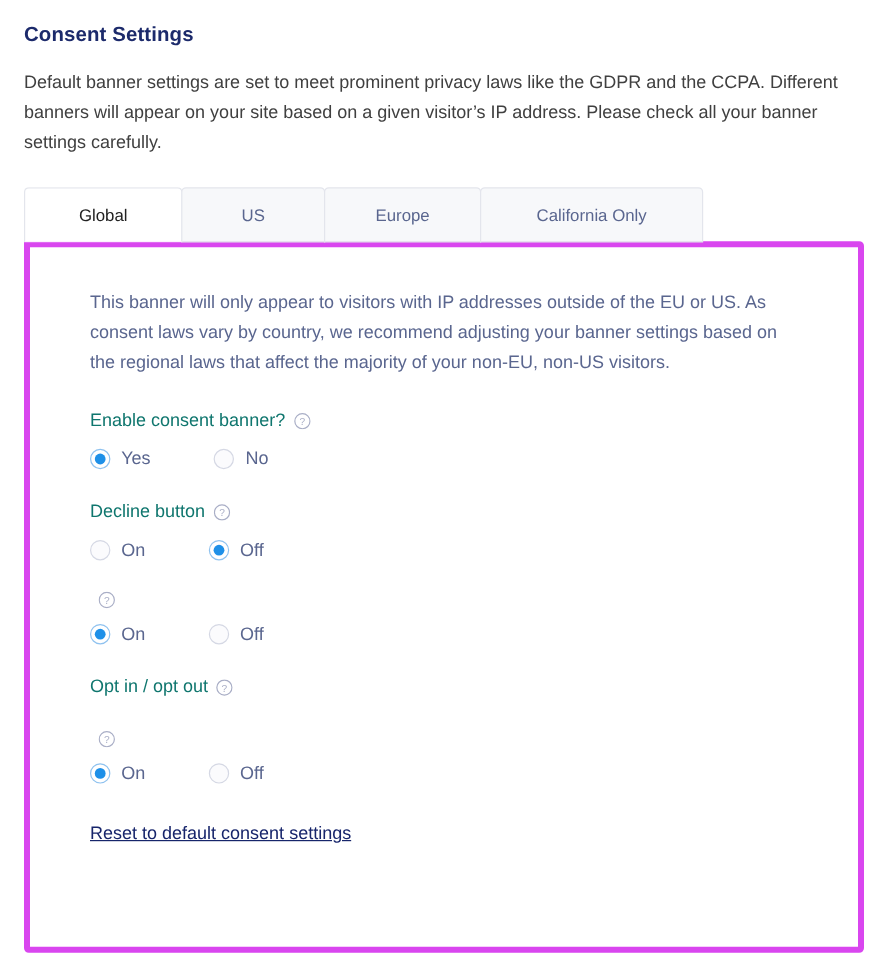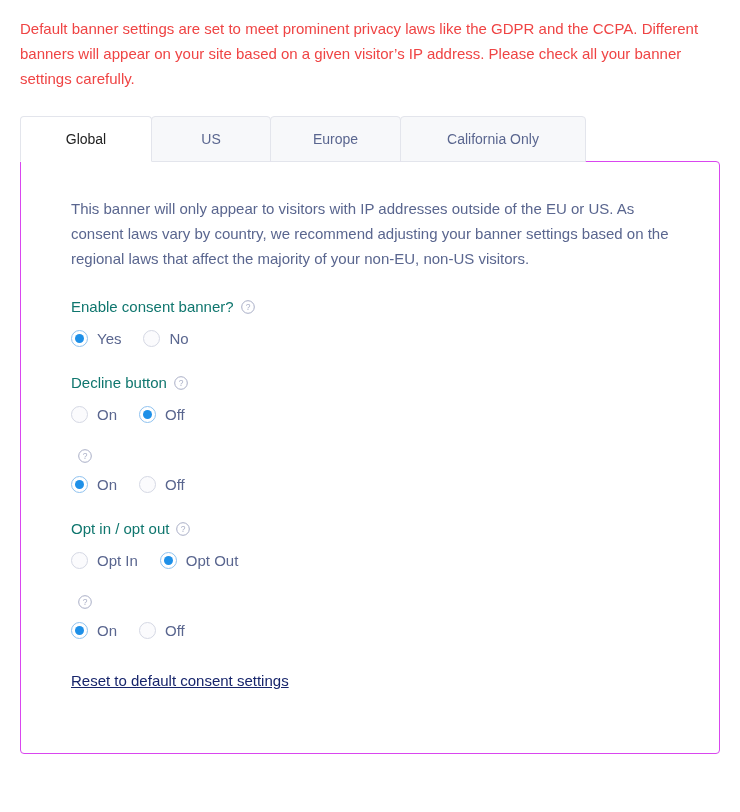--- a/index.html
+++ b/index.html
@@ -32,21 +32,21 @@
     color: #1c2a6b;
     letter-spacing: 0.1px;
     line-height: 22px;
   }
 
   .page-desc {
     margin: 0;
     padding-top: 16px;
     font-size: 15px;
     line-height: 25px;
-    color: #ef4444;
+    color: #404040;
     max-width: 700px;
   }
 
   
   .tabs-wrap {
     margin-top: 25px;
     position: relative;
     height: 46px;
   }
   .tabs {
@@ -87,21 +87,21 @@
   .tab-eu       { width: 131px; }
 
   
   .panel {
     box-sizing: border-box;
     position: relative;
     margin-top: -1px;
     width: 700px;
     height: 593px;
     background: #ffffff;
-    border: 1px solid #d946ef;
+    border: 5px solid #d946ef;
     border-radius: 0 4px 4px 4px;
     padding: 34px 48px 0 50px;
     z-index: 1;
   }
 
   .panel-intro {
     margin: 0;
     font-size: 15px;
     line-height: 25px;
     color: #5a668f;
@@ -129,20 +129,21 @@
     height: 14px;
     margin-left: 7px;
     flex: 0 0 auto;
   }
   .help-icon svg { display: block; }
 
   .radio-row {
     display: flex;
     align-items: center;
     margin-top: 13px;
+    gap: 31px;
   }
   .radio-opt {
     display: flex;
     align-items: center;
     cursor: pointer;
     user-select: none;
     margin-right: 18px;
   }
   .radio-opt:last-child { margin-right: 0; }
 
@@ -193,20 +194,21 @@
     text-decoration: underline;
     cursor: pointer;
     line-height: 20px;
   }
 </style>
 </head>
 <body>
 
 <div class="page">
 
+  <h1 class="page-title">Consent Settings</h1>
 
   <p class="page-desc">Default banner settings are set to meet prominent privacy laws like the GDPR and the CCPA. Different banners will appear on your site based on a given visitor’s IP address. Please check all your banner settings carefully.</p>
 
   <div class="tabs-wrap">
     <div class="tabs">
       <div class="tab tab-global is-active">
         <span>Global</span>
       </div>
       <div class="tab tab-us">
         <span>US</span>
@@ -292,30 +294,20 @@
     <div class="field">
       <div class="field-label">
         <span class="label-text">Opt in / opt out</span>
         <span class="help-icon">
           <svg width="14" height="14" viewBox="0 0 14 14">
             <circle cx="7" cy="7" r="6.3" fill="none" stroke="#a9aec6" stroke-width="1"></circle>
             <text x="7" y="10.3" text-anchor="middle" font-family="Liberation Sans, sans-serif" font-size="8.5" fill="#a9aec6">?</text>
           </svg>
         </span>
       </div>
-      <div class="radio-row">
-        <div class="radio-opt opt-gap-sm">
-          <span class="radio-mark"></span>
-          <span class="radio-label">Opt In</span>
-        </div>
-        <div class="radio-opt checked">
-          <span class="radio-mark"></span>
-          <span class="radio-label">Opt Out</span>
-        </div>
-      </div>
     </div>
 
     <div class="field">
       <div class="field-label">
         <span class="help-icon">
           <svg width="14" height="14" viewBox="0 0 14 14">
             <circle cx="7" cy="7" r="6.3" fill="none" stroke="#a9aec6" stroke-width="1"></circle>
             <text x="7" y="10.3" text-anchor="middle" font-family="Liberation Sans, sans-serif" font-size="8.5" fill="#a9aec6">?</text>
           </svg>
         </span>

